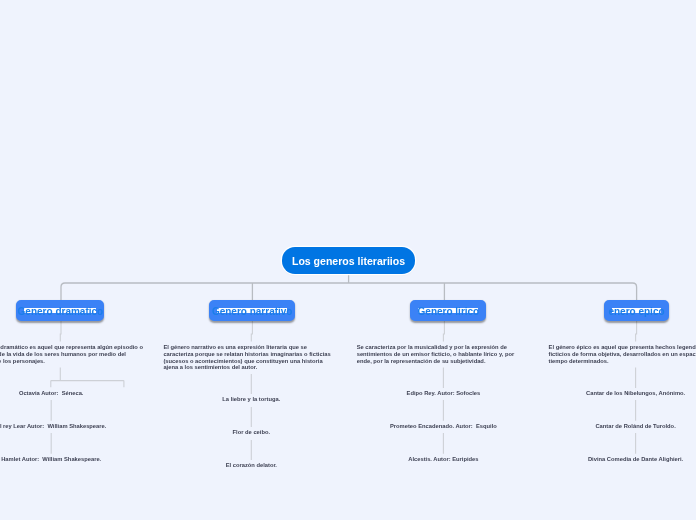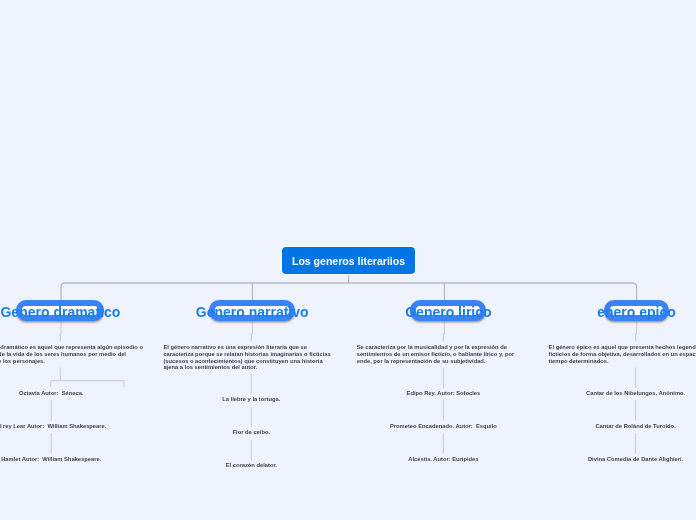--- a/index.html
+++ b/index.html
@@ -13,36 +13,36 @@
     -webkit-font-smoothing:antialiased;
   }
   #canvas { position:absolute; left:0; top:0; width:696px; height:520px; filter:blur(0px); }
   svg.links { position:absolute; left:0; top:0; width:696px; height:520px; pointer-events:none; }
 
   .node { position:absolute; box-sizing:border-box; white-space:nowrap; }
 
   .root-node {
     background:#0075e3;
     color:#ffffff;
-    border-radius:4px;
+    border-radius:13px;
     padding-top:1.4px;
     font-weight:bold;
     font-size:10.56px;
     letter-spacing:0px;
     display:flex; align-items:center; justify-content:center;
     box-shadow:0 0 0 1.3px #ffffff, 0 1px 1.6px rgba(90,80,60,0.13);
   }
   .branch-node {
     background:#ffffff;
     color:#1b7eea;
-    border:6px solid #3b82f6;
-    border-radius:10px;
+    border:8px solid #3b82f6;
+    border-radius:5px;
     padding-top:3.4px;
     font-weight:bold;
-    font-size:14px;
+    font-size:10px;
     letter-spacing:0px;
     display:flex; align-items:center; justify-content:center;
     box-shadow:0 1.4px 1.8px rgba(0,0,0,0.38);
   }
   .desc {
     position:absolute;
     color:#3f4254;
     font-size:5.78px;
     font-weight:bold;
     text-align:left;

